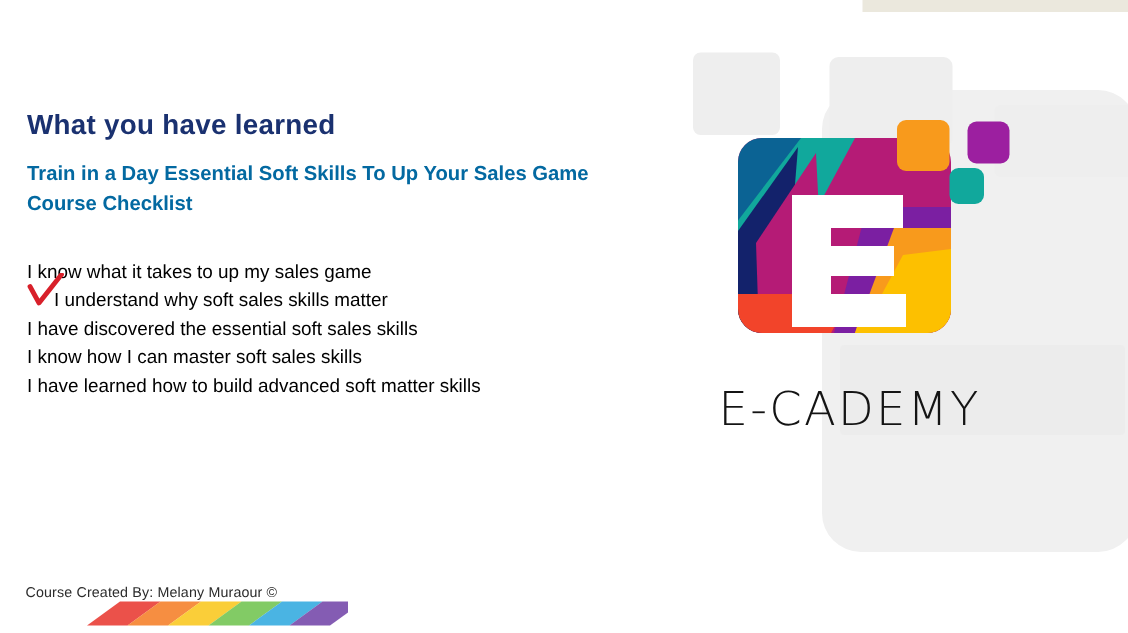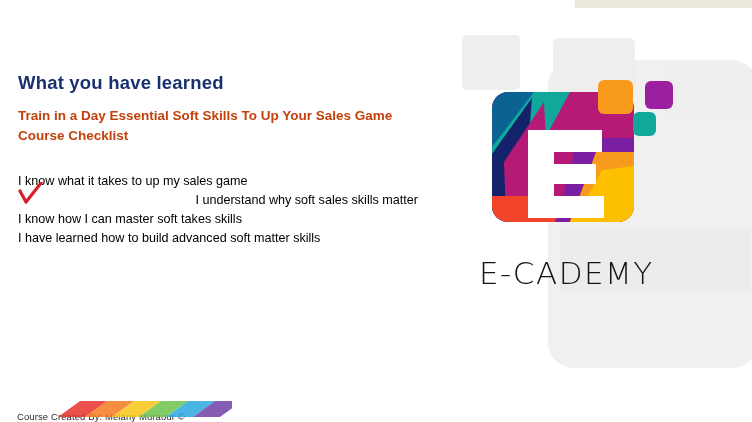--- a/index.html
+++ b/index.html
@@ -60,39 +60,38 @@
     letter-spacing: .2px;
     white-space: nowrap;
   }
   .subtitle {
     position: absolute;
     left: 18px;
     top: 106px;
     width: 400px;
     font-size: 13.5px;
     font-weight: bold;
-    color: #c2410c;
+    color: #0369a1;
     line-height: 20px;
   }
 
   .checklist {
     position: absolute;
     left: 18px;
     top: 172px;
     width: 400px;
   }
   .check-item {
     font-size: 12.6px;
     color: #000000;
     line-height: 19px;
     white-space: nowrap;
   }
   .check-item.indented {
     padding-left: 18px;
-    text-align: right;
   }
 
   
   .tick {
     position: absolute;
     left: 18px;
     top: 182px;
     width: 26px;
     height: 24px;
     pointer-events: none;
@@ -100,21 +99,20 @@
 
   
   .footer-text {
     position: absolute;
     left: 17px;
     top: 390px;
     font-size: 9.5px;
     color: #2b2b2b;
     letter-spacing: .1px;
     white-space: nowrap;
-    margin-top: 21px;
   }
   .rainbow {
     position: absolute;
     left: 52px;
     top: 398px;
     width: 180px;
     height: 22px;
   }
 
   
@@ -157,21 +155,22 @@
   <div class="panel panel-b"></div>
   <div class="panel panel-c"></div>
   <div class="panel panel-faint"></div>
 
   <div class="heading">What you have learned</div>
   <div class="subtitle">Train in a Day Essential Soft Skills To Up Your Sales Game Course Checklist</div>
 
   <div class="checklist" id="checklist">
       <div class="check-item">I know what it takes to up my sales game</div>
       <div class="check-item indented">I understand why  soft sales skills matter</div>
-      <div class="check-item">I know how I can master soft takes skills</div>
+      <div class="check-item">I have discovered the essential soft sales skills</div>
+      <div class="check-item">I know how I can master soft sales skills</div>
       <div class="check-item">I have learned how to build  advanced soft matter skills</div>
     </div>
 
   <svg class="tick" viewBox="0 0 26 24">
     <path d="M2 9 L8 20 L23 1" fill="none" stroke="#d8202a" stroke-width="3.2" stroke-linecap="round" stroke-linejoin="round"></path>
   </svg>
 
   <svg class="logo-mark" viewBox="0 0 142 130">
     <defs>
       <clipPath id="roundedMark">

